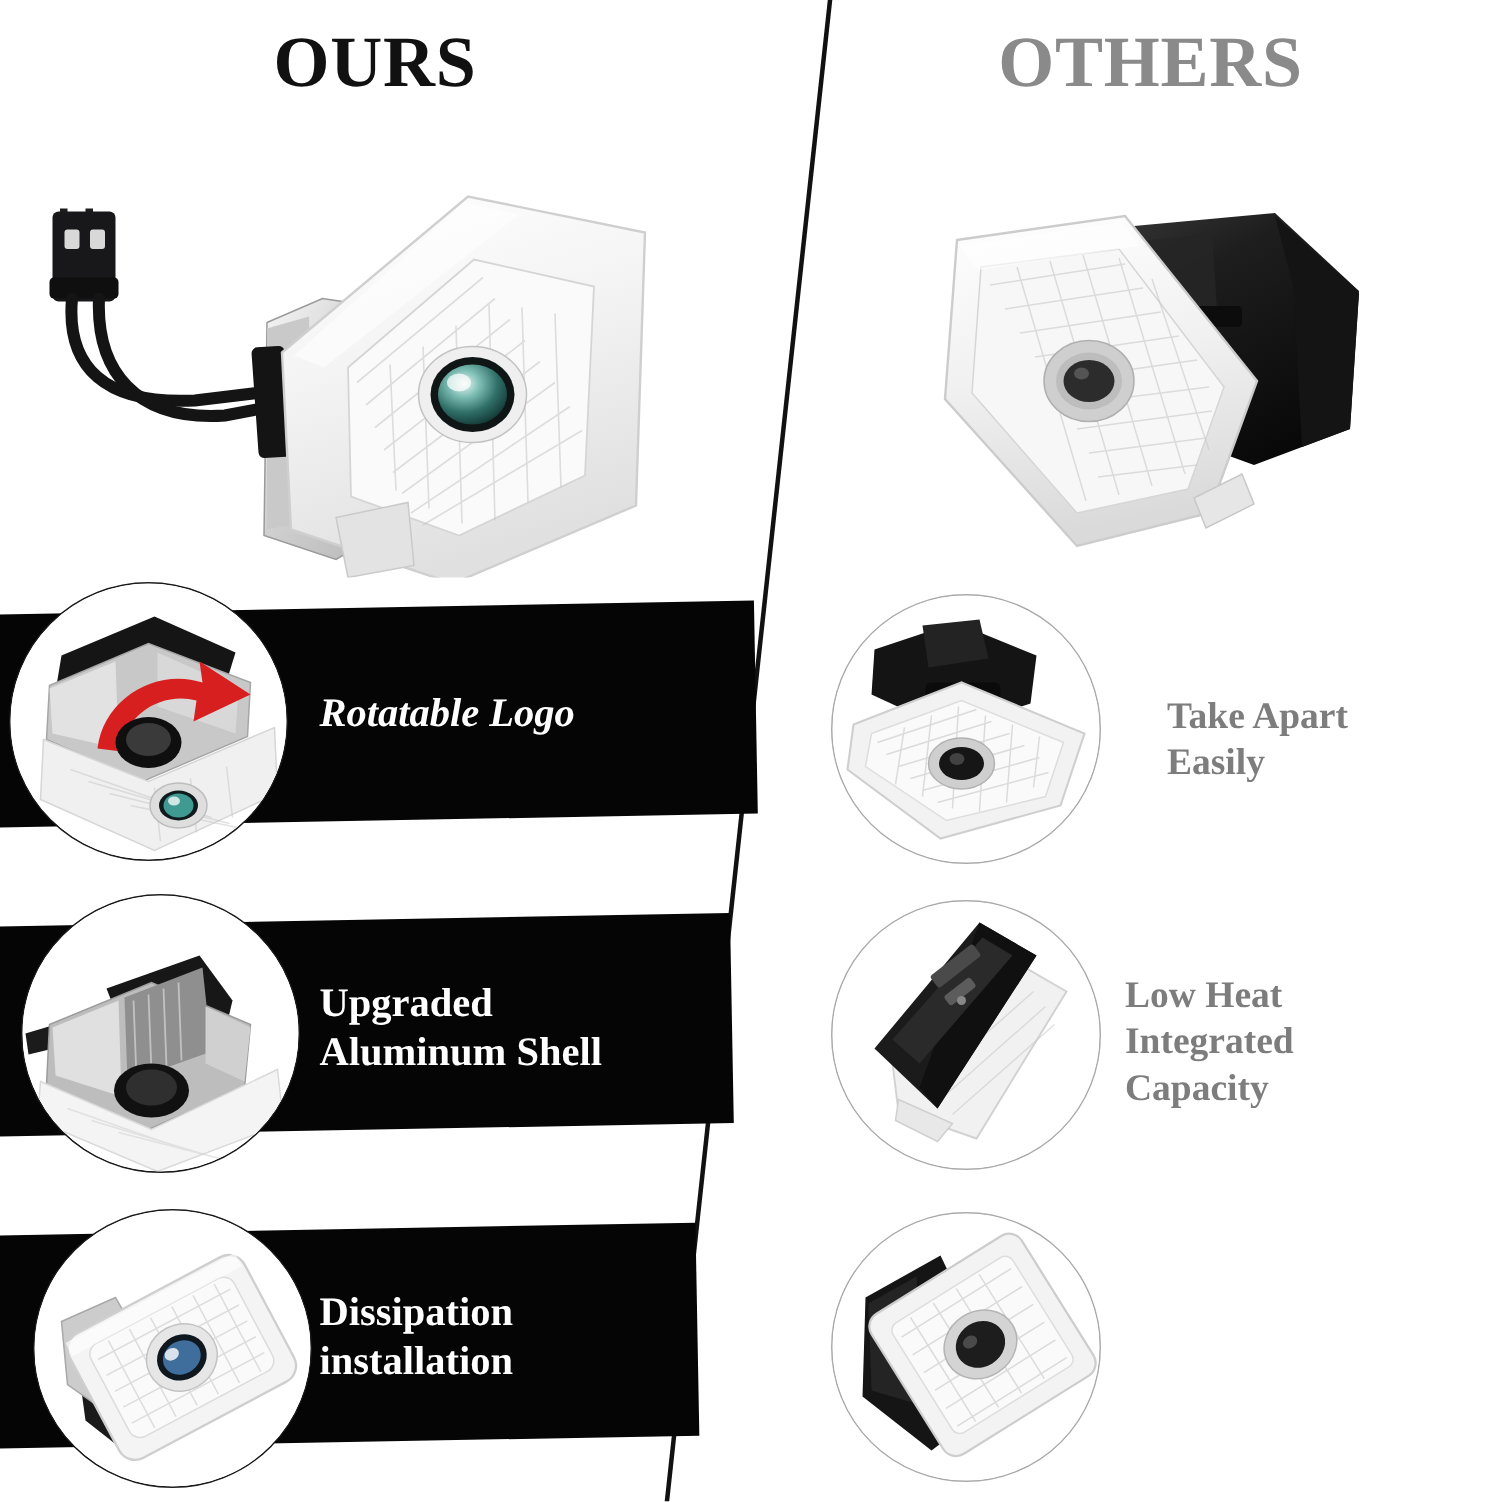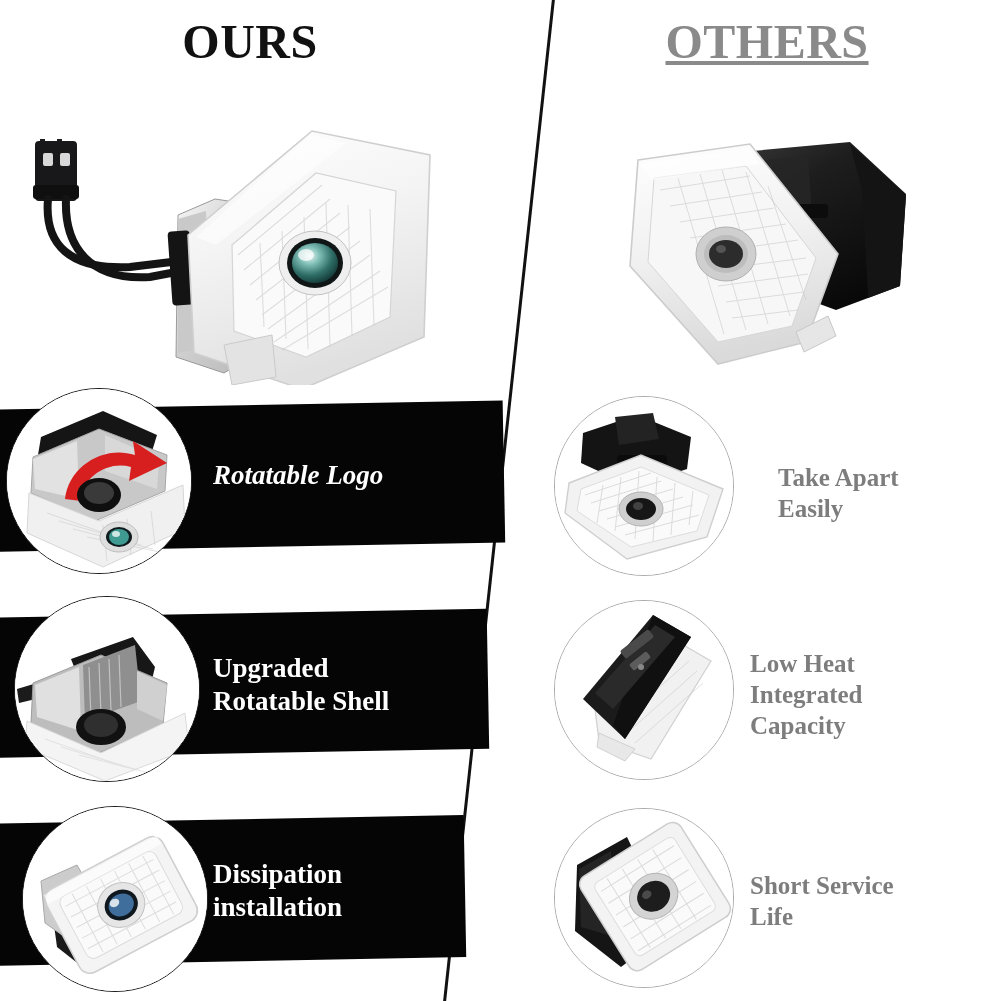--- a/index.html
+++ b/index.html
@@ -33,21 +33,20 @@
     text-align: center;
     font-size: 48px;
     color: #111111;
   }
   #heading-others {
     left: 540px; top: 14px;
     width: 454px;
     text-align: center;
     font-size: 48px;
     color: #8a8a8a;
-    text-decoration: underline;
   }
 
   
   #divider {
     position: absolute;
     left: 497px;
     top: -30px;
     width: 3px;
     height: 1070px;
     background: #111111;
@@ -339,21 +338,21 @@
 
       <path d="M12 124 L 86 156 L 170 116 L 174 152 L 90 184 L 10 150 Z" fill="#f4f4f4" stroke="#dadada"></path>
       <g opacity="0.45" fill="none" stroke="#c9c9c9" stroke-width="1">
         <path d="M30 142 L 110 170"></path>
           <path d="M46 150 L 126 174"></path>
         <path d="M64 158 L 142 178"></path>
       </g>
     </svg>
   </div>
   <div class="banner-text" id="banner-text-1">Upgraded
-Rotatable Shell</div>
+Aluminum Shell</div>
 
   <div class="banner" id="banner-2"></div>
   <div class="circle-left" id="circle-left-2">
     <svg width="184" height="184" viewBox="0 0 184 184">
       <rect width="184" height="184" fill="#ffffff"></rect>
 
       <path d="M28 96 L 58 84 L 88 132 L 62 162 L 34 140 Z" fill="#1a1a1a"></path>
 
       <path d="M18 74 L 54 58 L 86 114 L 56 140 L 22 116 Z" fill="#cccccc" stroke="#a8a8a8"></path>
 
@@ -468,15 +467,14 @@
             <path d="M124 48 L 124 130"></path>
         </g>
         <g>
           <ellipse cx="100" cy="88" rx="25" ry="22" fill="#d4d4d4" stroke="#b4b4b4"></ellipse>
           <ellipse cx="100" cy="88" rx="17" ry="15" fill="#1d1d1d"></ellipse>
           <ellipse cx="95" cy="83" rx="5" ry="4" fill="#5e5e5e" opacity="0.7"></ellipse>
         </g>
       </g>
     </svg>
   </div>
-  <div class="right-text" id="right-text-2">Short Service Life</div>
 
 </div>
 
 </body></html>

